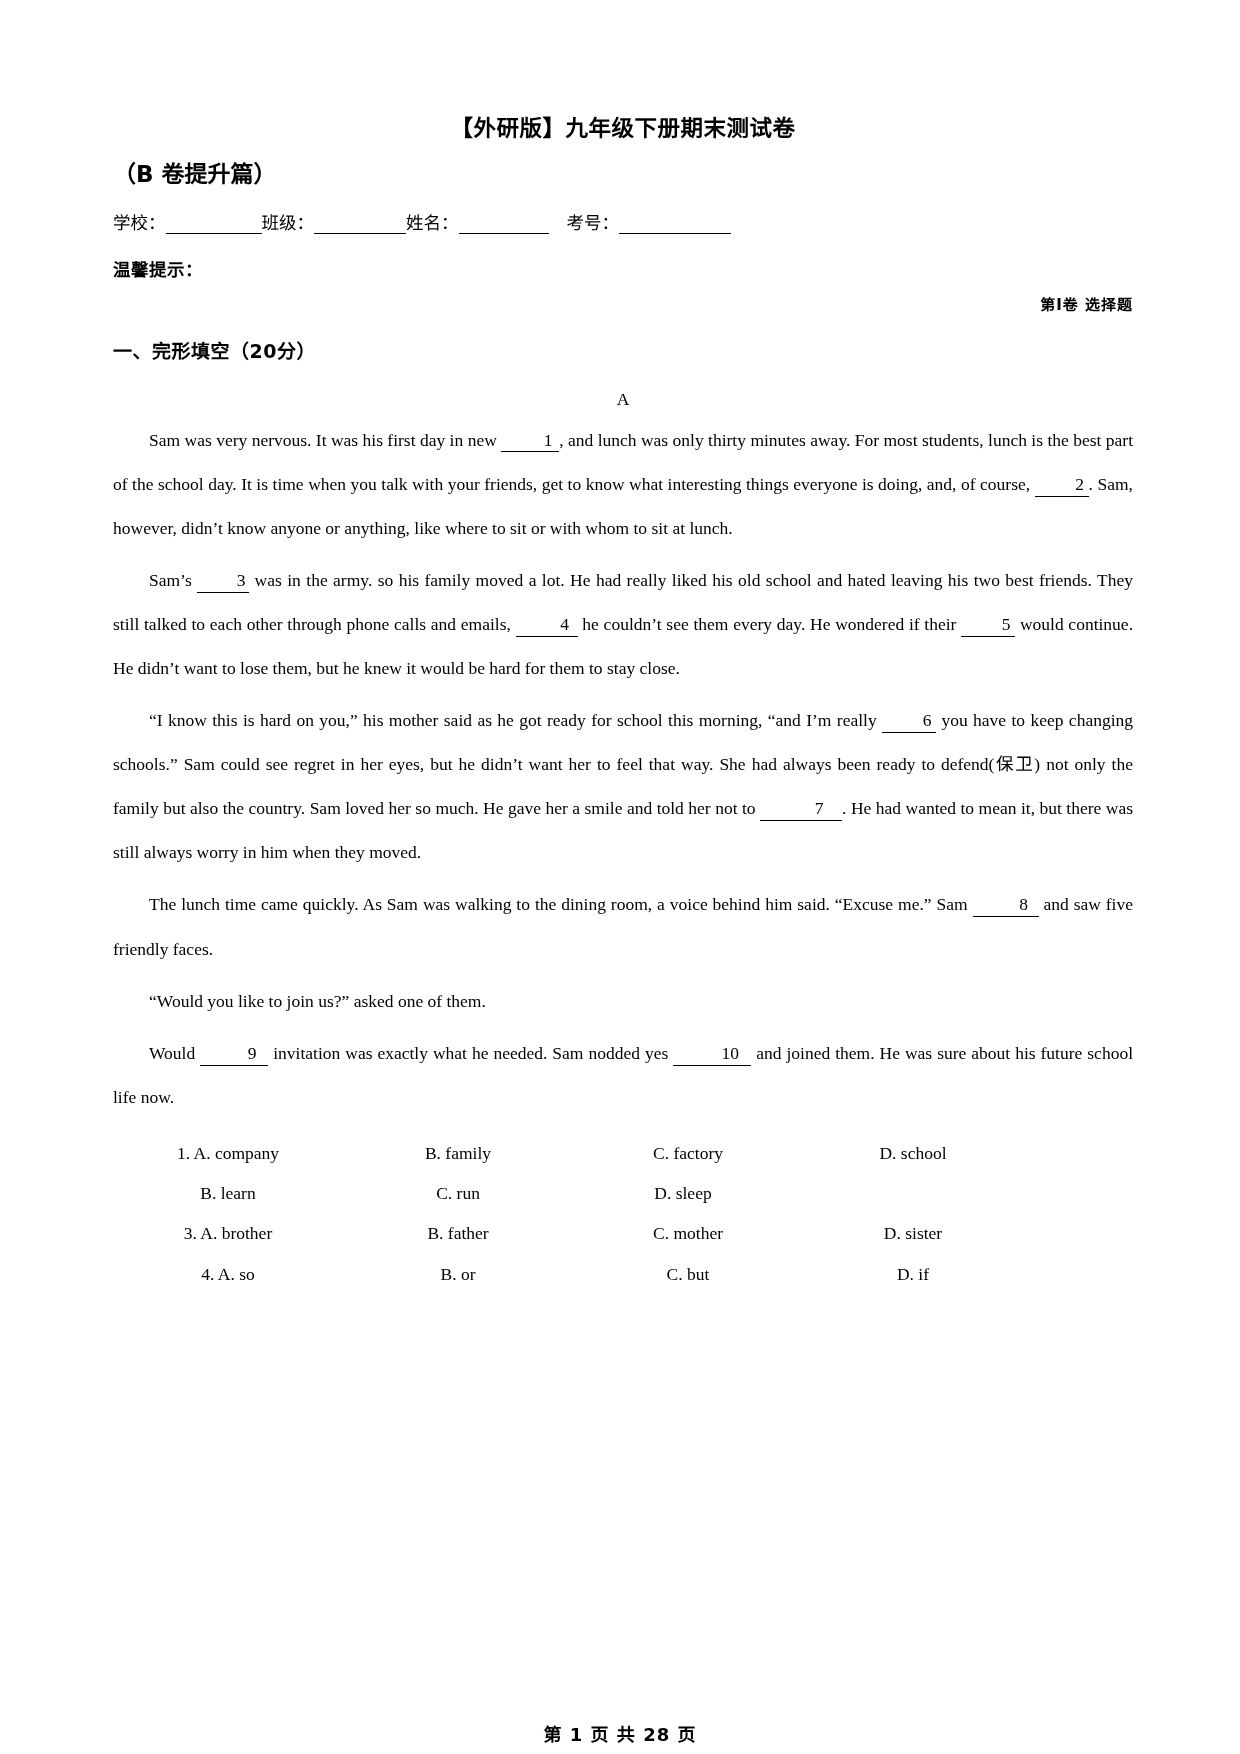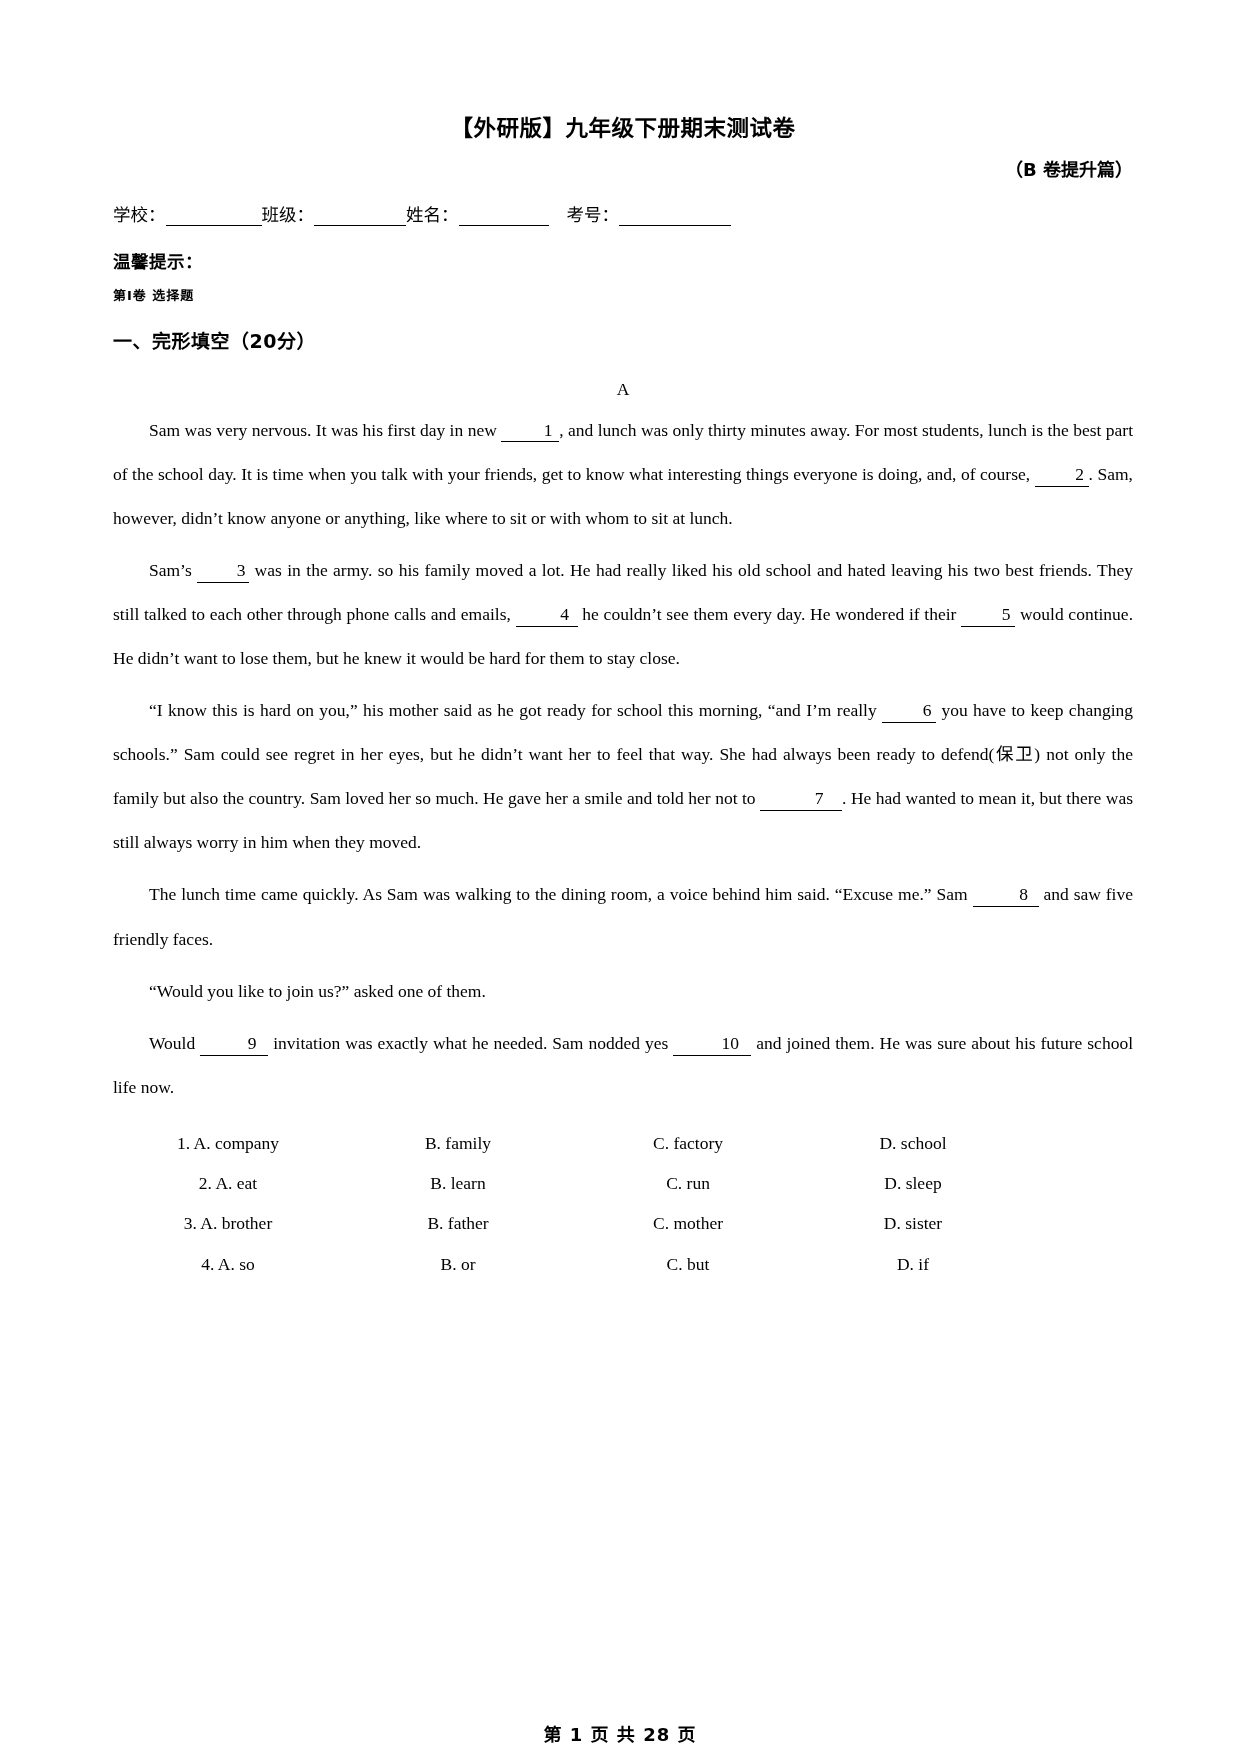--- a/index.html
+++ b/index.html
@@ -30,24 +30,24 @@
     text-align: center;
     font-family: "DejaVu Sans", "Liberation Sans", sans-serif;
     font-weight: bold;
     font-size: 22.5px;
     letter-spacing: 0.5px;
     margin: 0;
     padding-top: 16px;
     line-height: 1.5;
   }
   .doc-subtitle {
-    text-align: right;
-    font-family: "DejaVu Sans", "Liberation Sans", sans-serif;
-    font-weight: bold;
-    font-size: 18px;
+    text-align: left;
+    font-family: "DejaVu Sans", "Liberation Sans", sans-serif;
+    font-weight: bold;
+    font-size: 23px;
     margin: 0;
     padding-top: 10px;
     line-height: 1.6;
   }
 
   
   .id-row {
     display: flex;
     align-items: flex-end;
     font-size: 17.5px;
@@ -81,24 +81,24 @@
     font-size: 17px;
     line-height: 2.5;
     margin: 0;
     padding-top: 6px;
     text-indent: 34px;
     text-align: justify;
   }
 
   
   .part-heading {
-    text-align: left;
-    font-family: "DejaVu Sans", "Liberation Sans", sans-serif;
-    font-weight: bold;
-    font-size: 13px;
+    text-align: right;
+    font-family: "DejaVu Sans", "Liberation Sans", sans-serif;
+    font-weight: bold;
+    font-size: 15px;
     margin: 0;
     padding-top: 12px;
     letter-spacing: 1px;
   }
   .section-heading {
     font-family: "DejaVu Sans", "Liberation Sans", sans-serif;
     font-weight: bold;
     font-size: 19px;
     margin: 0;
     padding-top: 22px;
@@ -220,21 +220,20 @@
   <div class="options">
 
     <div class="opt-row">
       <span class="opt-cell c-a"><span>1.</span> <span>A. company</span></span>
       <span class="opt-cell c-b">B. family</span>
       <span class="opt-cell c-c">C. factory</span>
       <span class="opt-cell c-d">D. school</span>
     </div>
 
     <div class="opt-row">
-      <span class="opt-cell c-a"><span>2.</span> <span>A. eat</span></span>
       <span class="opt-cell c-b">B. learn</span>
       <span class="opt-cell c-c">C. run</span>
       <span class="opt-cell c-d">D. sleep</span>
     </div>
 
     <div class="opt-row">
       <span class="opt-cell c-a"><span>3.</span> <span>A. brother</span></span>
       <span class="opt-cell c-b">B. father</span>
       <span class="opt-cell c-c">C. mother</span>
       <span class="opt-cell c-d">D. sister</span>

